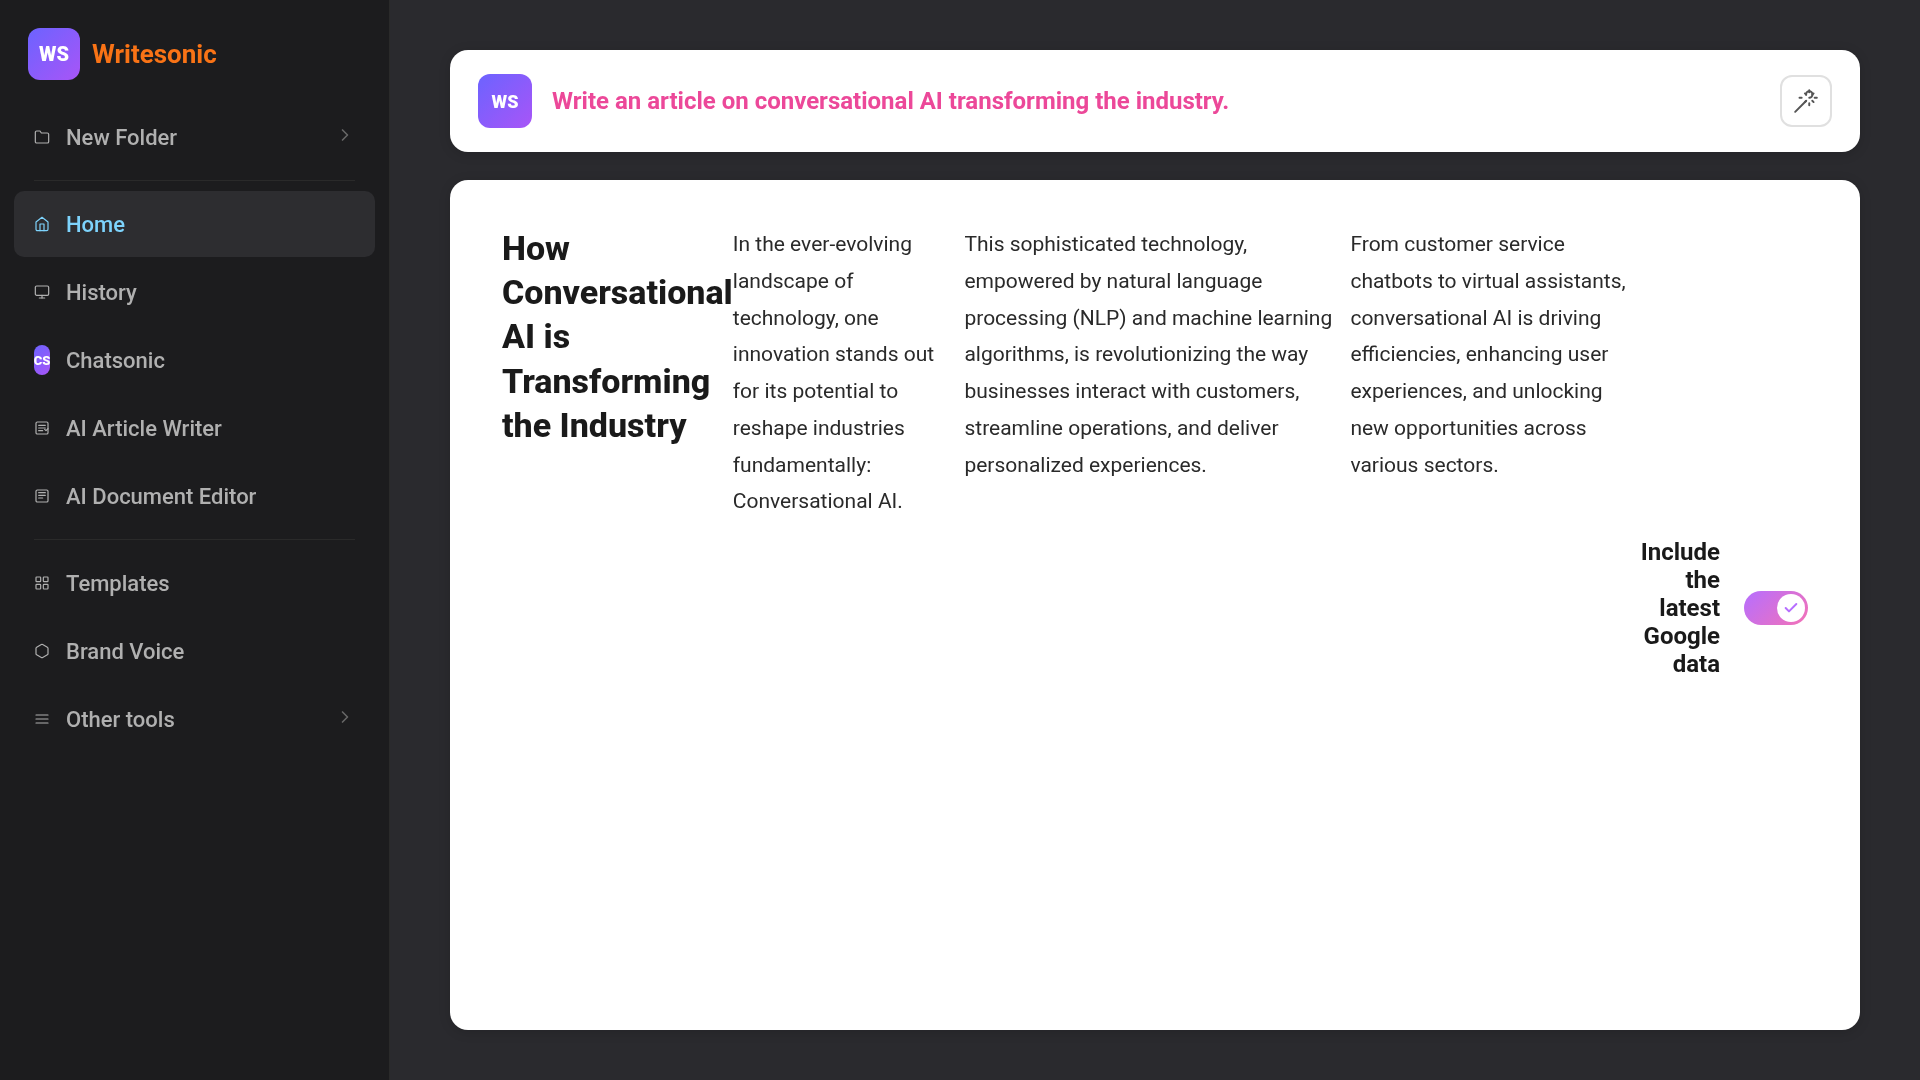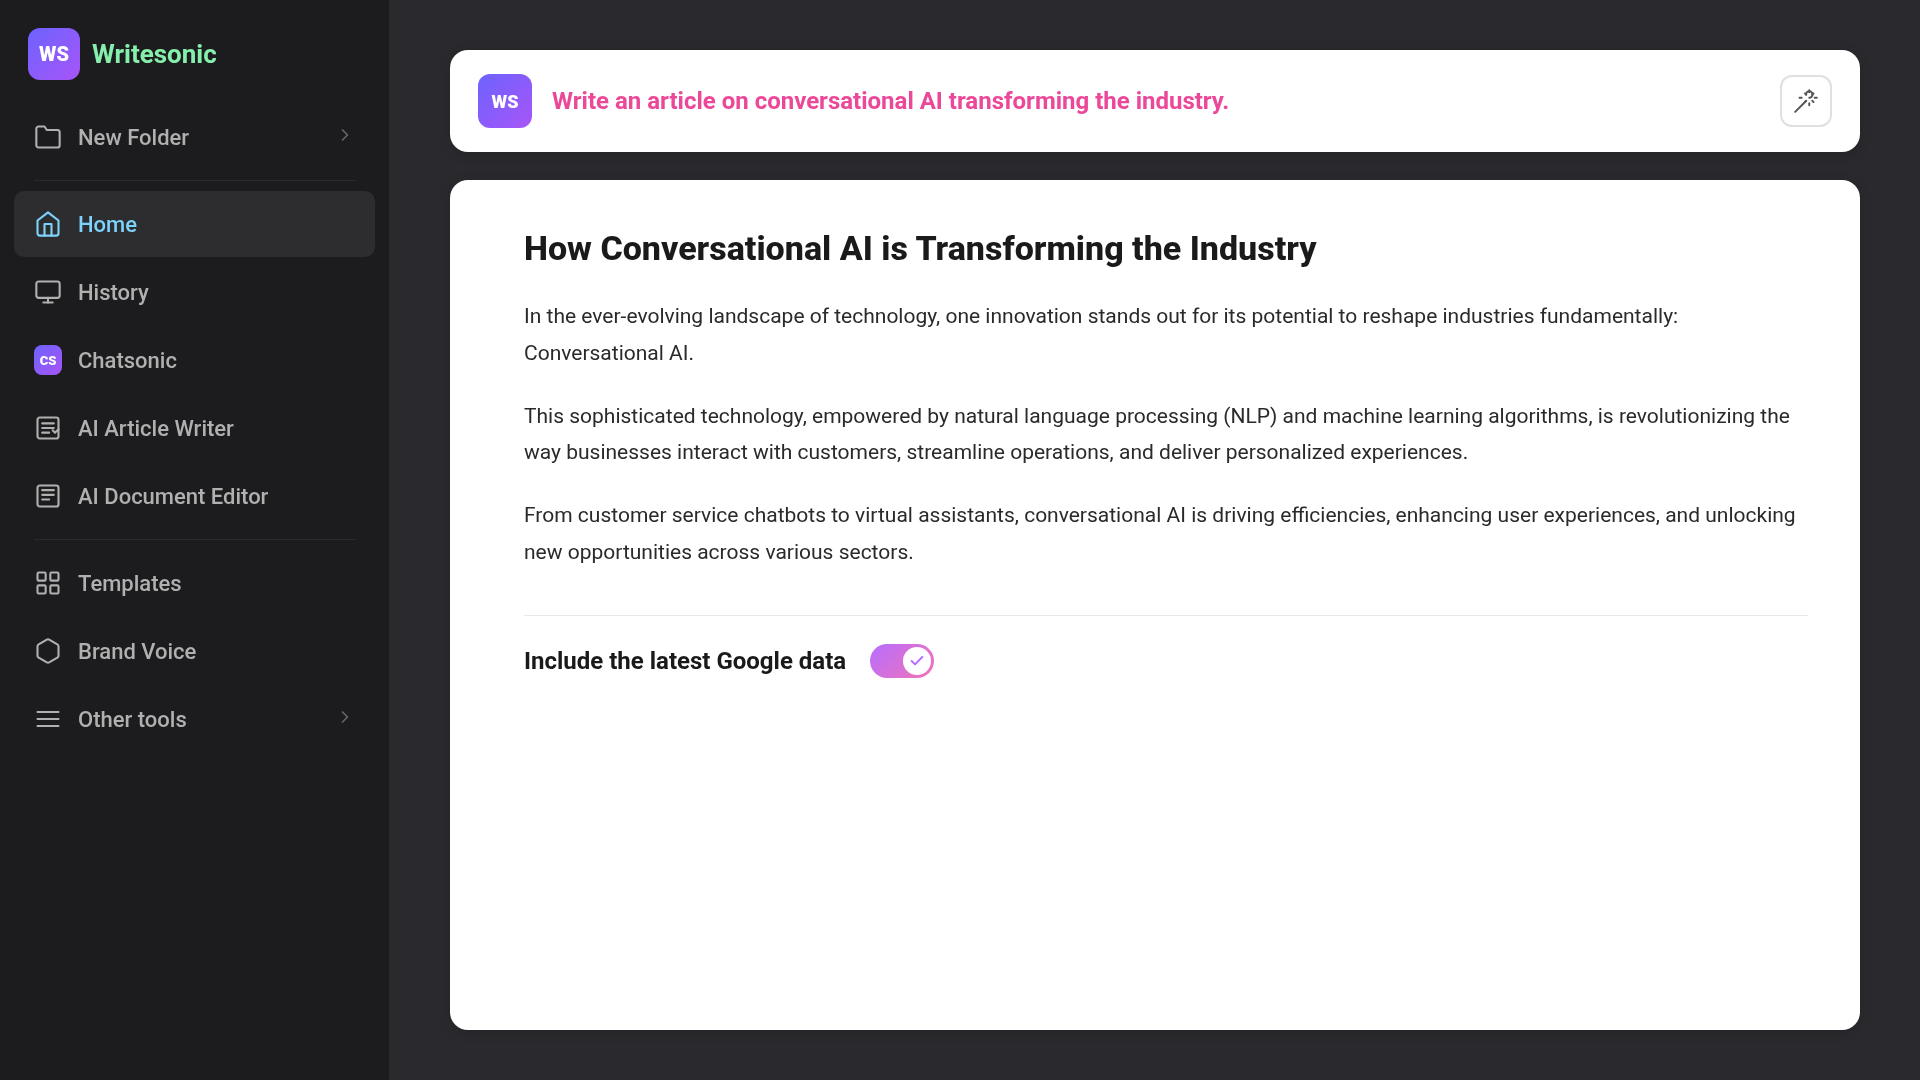--- a/index.html
+++ b/index.html
@@ -41,21 +41,21 @@
       justify-content: center;
       font-weight: 900;
       font-size: 20px;
       color: white;
       flex-shrink: 0;
     }
 
     .logo-text {
       font-size: 26px;
       font-weight: 700;
-      color: #86efac;
+      color: #f97316;
     }
 
     .nav-items {
       display: flex;
       flex-direction: column;
       padding: 0 14px;
       gap: 2px;
       flex: 1;
     }
 
@@ -72,21 +72,21 @@
       transition: background 0.15s;
       position: relative;
     }
 
     .nav-item.active {
       background: #2d2d30;
       color: #7dd3fc;
     }
 
     .nav-item .nav-icon {
-      width: 28px;
+      width: 16px;
       height: 30px;
       display: flex;
       align-items: center;
       justify-content: center;
       flex-shrink: 0;
     }
 
     .nav-item .nav-icon svg {
       width: 28px;
       height: 28px;
@@ -167,25 +167,25 @@
     .magic-btn svg {
       width: 26px;
       height: 26px;
       color: #555;
     }
 
     
     .article-card {
       background: #ffffff;
       border-radius: 18px;
-      padding: 46px 52px 40px 74px;
+      padding: 46px 52px 40px 52px;
       box-shadow: 0 2px 12px rgba(0,0,0,0.15);
       flex: 1;
       display: flex;
-      flex-direction: column;
+      flex-direction: row;
     }
 
     .article-title {
       font-size: 34px;
       font-weight: 800;
       color: #1a1a1a;
       line-height: 1.3;
       margin-bottom: 28px;
     }
 

